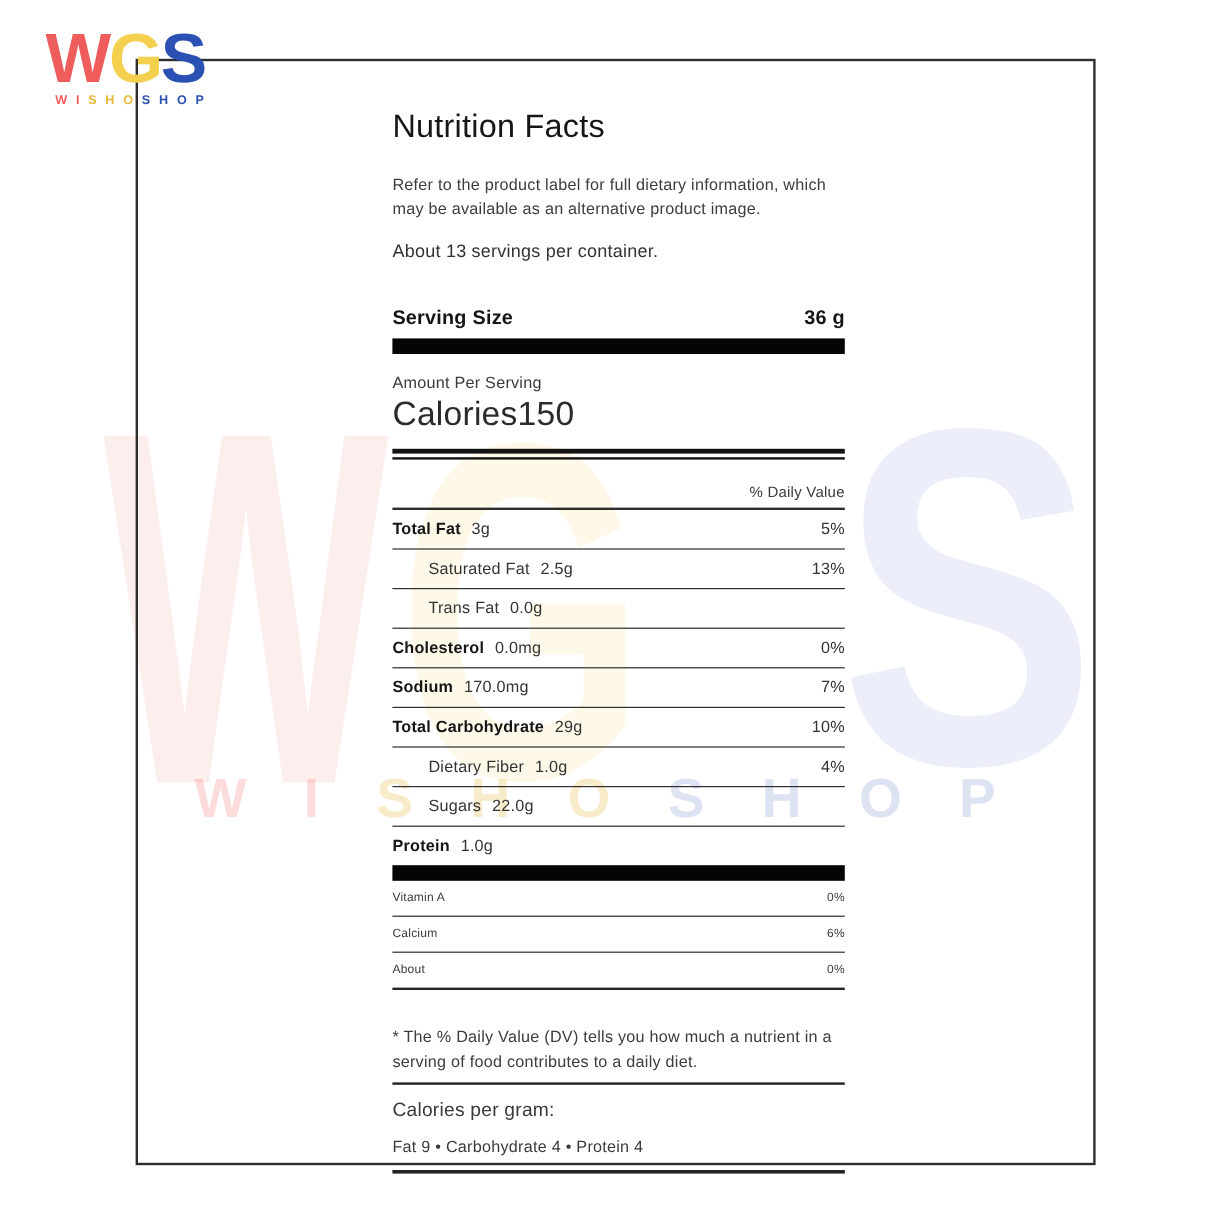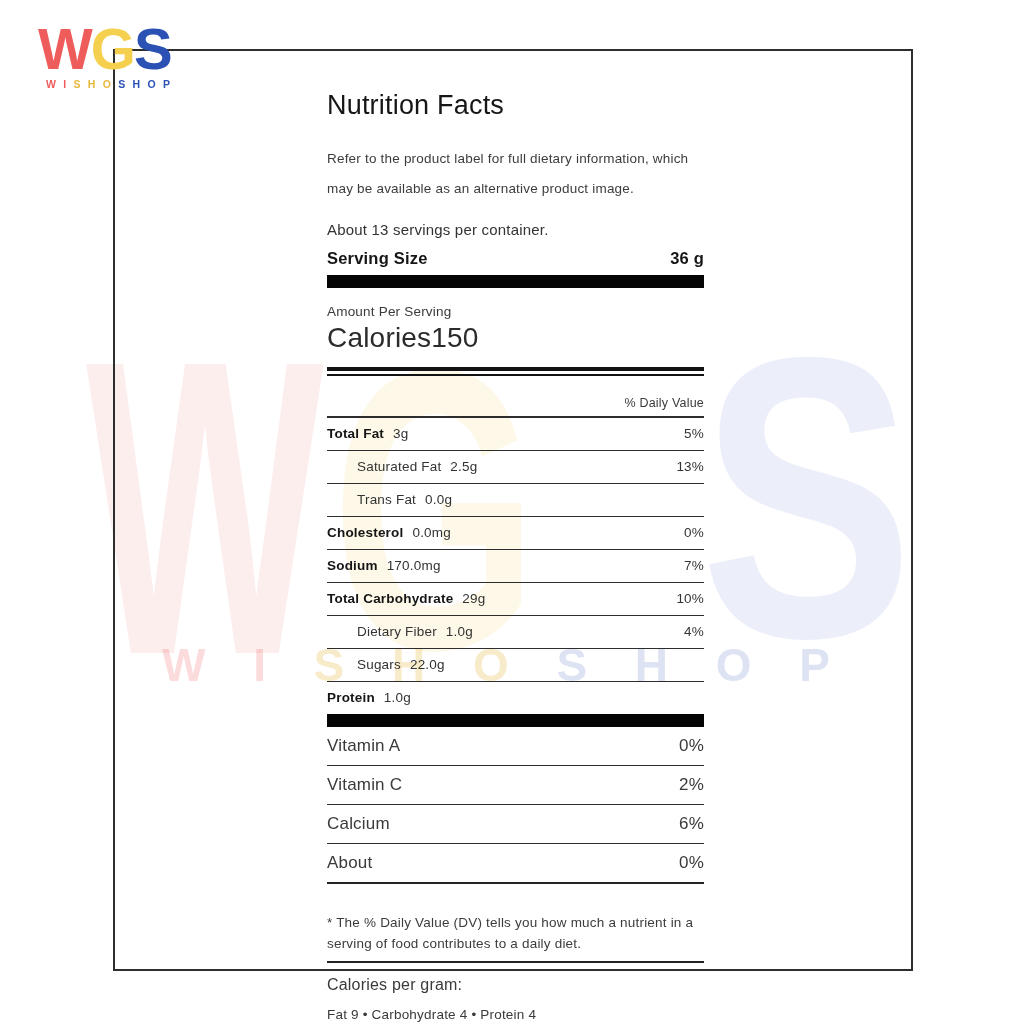--- a/index.html
+++ b/index.html
@@ -21,41 +21,41 @@
   .wm-s{left:700px;top:298px;font-size:400px;transform:scaleX(0.80);}
   
   .wm-bottom{position:absolute;left:162px;top:638px;width:668px;display:flex;
              justify-content:space-between;font-weight:bold;font-size:46px;z-index:1;}
   
   .panel{position:absolute;left:113px;top:49px;width:800px;height:922px;
          border:2px solid #2e2e2e;box-sizing:border-box;background:transparent;z-index:2;}
   
   .nf{position:absolute;left:327px;top:90px;width:377px;z-index:2;letter-spacing:0.2px;}
   .nf-title{font-size:27px;font-weight:normal;color:#161616;line-height:30px;}
-  .nf-disclaimer{margin-top:24px;font-size:13.5px;line-height:30px;color:#3c3c3c;}
+  .nf-disclaimer{margin-top:24px;font-size:13.5px;line-height:20px;color:#3c3c3c;}
   .nf-about{margin-top:16px;font-size:15px;line-height:20px;color:#333;}
-  .nf-serving{margin-top:9px;display:flex;justify-content:space-between;align-items:flex-start;
+  .nf-serving{margin-top:36px;display:flex;justify-content:space-between;align-items:flex-start;
               font-size:16.5px;font-weight:bold;color:#151515;}
   .nf-bar{margin-top:7px;height:13px;background:#050505;}
   .nf-aps{margin-top:16px;font-size:13.5px;color:#3a3a3a;}
   .nf-cal{margin-top:2px;display:flex;align-items:baseline;
           font-size:28px;line-height:34px;color:#2b2b2b;}
   .nf-dblrule{margin-top:12px;height:3px;border-top:4px solid #131313;border-bottom:2px solid #131313;}
   .nf-dvh{margin-top:20px;font-size:12.5px;color:#3a3a3a;text-align:right;}
   .nf-dvh-rule{margin-top:6px;height:1.5px;background:#2d2d2d;}
   .nf-row{display:flex;justify-content:space-between;align-items:center;
           padding:8.5px 0;border-bottom:1.5px solid #2d2d2d;font-size:13.5px;color:#333;}
   .nf-row .nf-name{color:#333;}
   .nf-row.bold .nf-name{font-weight:bold;color:#151515;}
   .nf-row.indent{padding-left:30px;}
   .nf-row.noline{border-bottom:none;}
   .nf-amt{margin-left:5px;}
   .nf-bar2{height:13px;background:#050505;}
   .vit-row{display:flex;justify-content:space-between;align-items:center;
-           padding:9px 0;border-bottom:1.5px solid #2d2d2d;font-size:17px;color:#3a3a3a;}
+           padding:9px 0;border-bottom:1.5px solid #2d2d2d;font-size:10px;color:#3a3a3a;}
   .vit-row.last{border-bottom:2.2px solid #242424;}
   .nf-foot{margin-top:28px;font-size:13.5px;line-height:21px;color:#3c3c3c;}
   .nf-foot-rule{margin-top:7px;height:2.5px;background:#242424;}
   .nf-cpg-label{margin-top:13px;font-size:16px;color:#3a3a3a;}
   .nf-cpg-value{margin-top:13px;font-size:13.5px;color:#3a3a3a;}
   .nf-final-rule{margin-top:12px;height:2.5px;background:#242424;}
 </style>
 </head>
 <body>
 
@@ -220,24 +220,20 @@
 
   <div class="nf-bar2"></div>
 
   <div>
 
       <div class="vit-row">
         <span>Vitamin A</span>
         <span>0%</span>
       </div>
 
-      <div class="vit-row">
-        <span>Vitamin C</span>
-        <span>2%</span>
-      </div>
 
       <div class="vit-row">
         <span>Calcium</span>
         <span>6%</span>
       </div>
 
       <div class="vit-row last">
         <span>About</span>
         <span>0%</span>
       </div>

